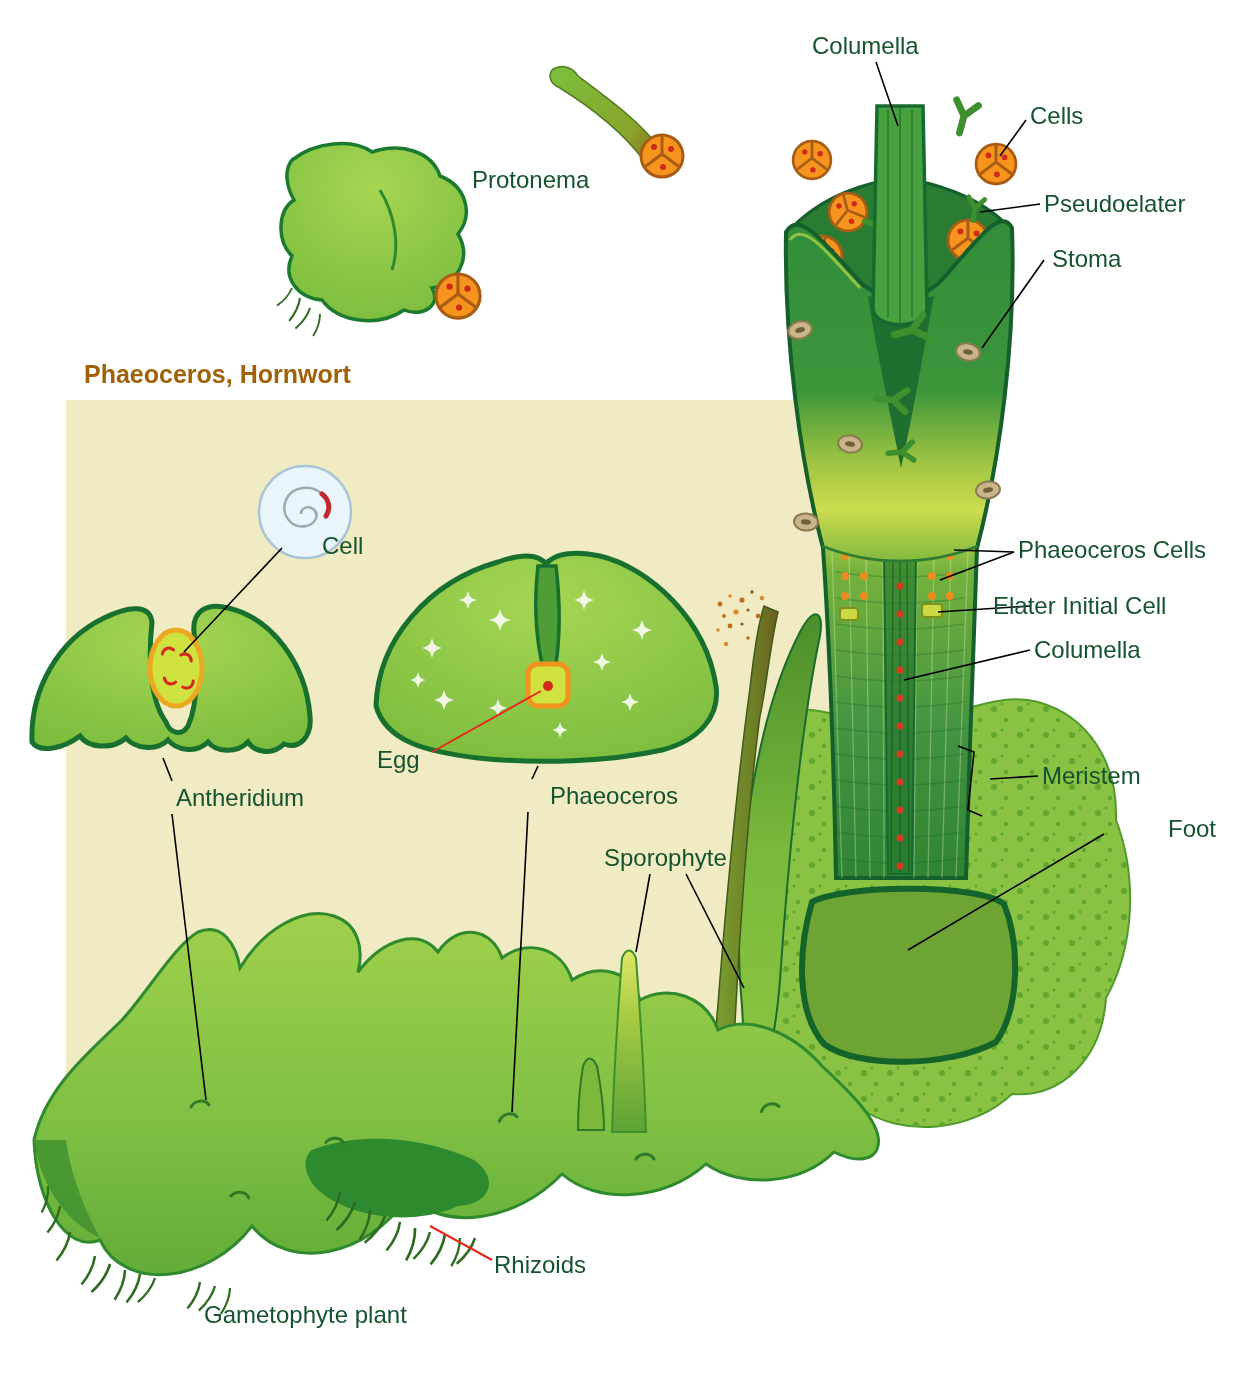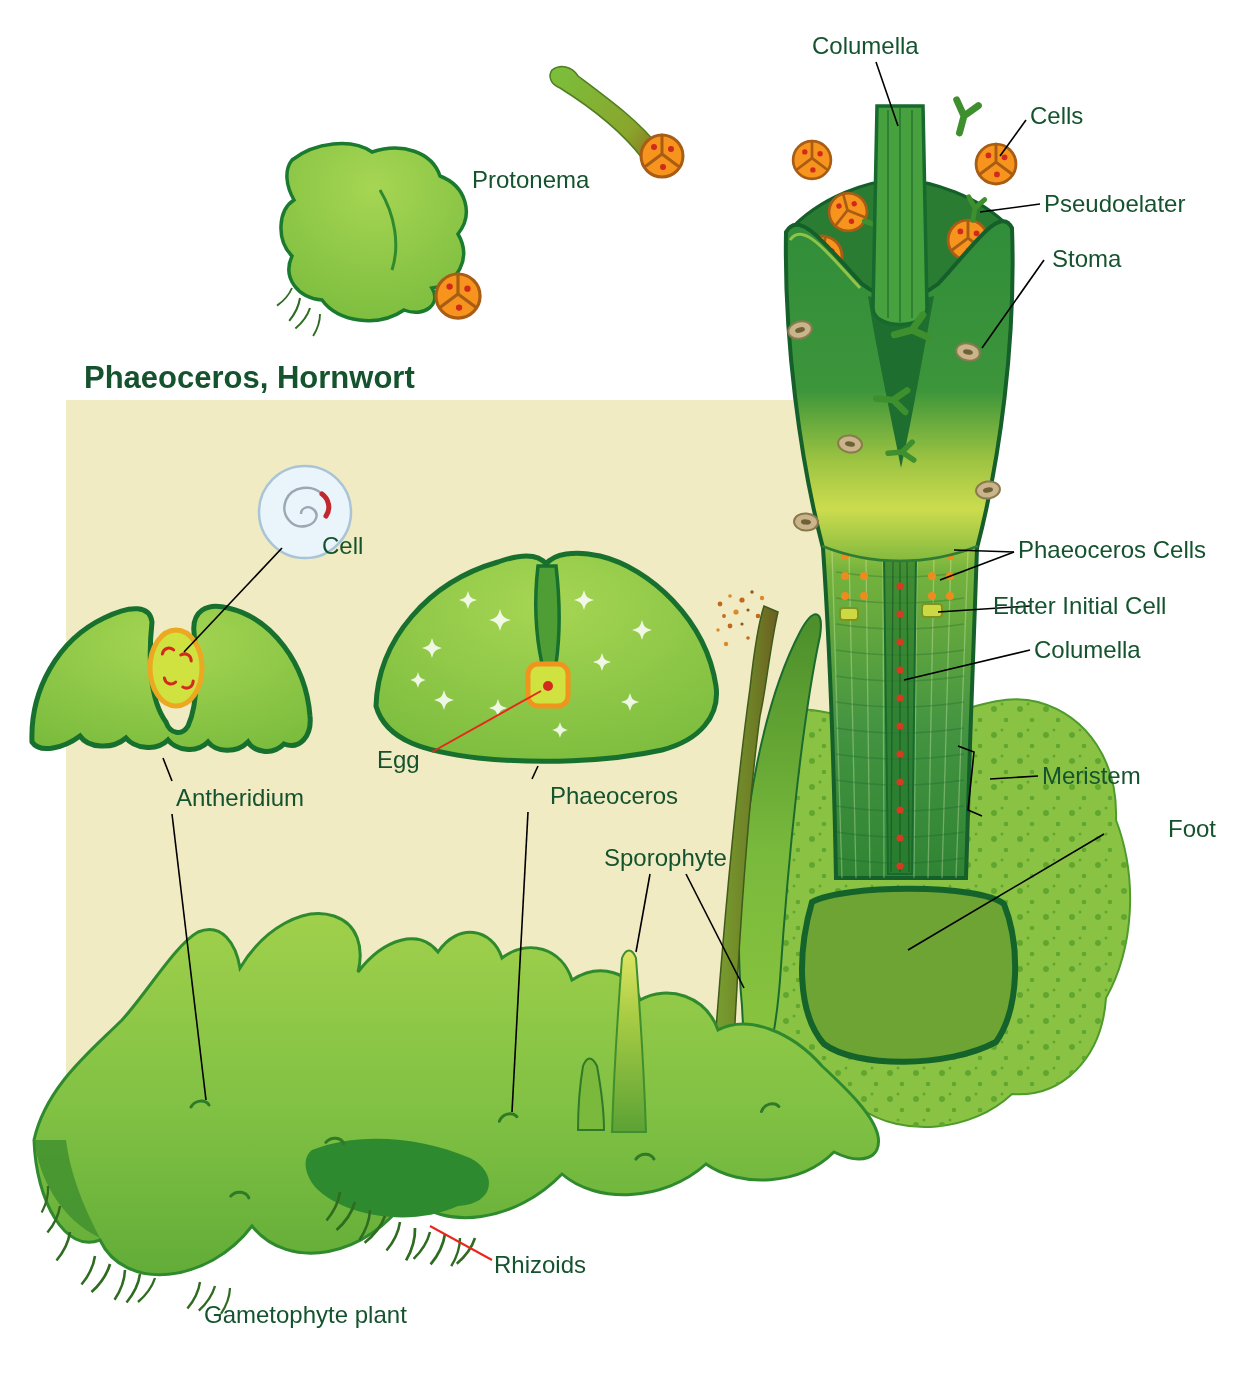--- a/index.html
+++ b/index.html
@@ -1,20 +1,20 @@
 <!DOCTYPE html>
 <html><head>
 <meta charset="utf-8">
 <style>
   html,body{margin:0;padding:0;background:#ffffff;}
   .stage{position:relative;width:1250px;height:1394px;background:#ffffff;overflow:hidden;
          font-family:"Liberation Sans",sans-serif;}
   .stage svg{position:absolute;left:0;top:0;}
   .lbl{position:absolute;font-size:24px;color:#14532d;white-space:nowrap;line-height:1.15;}
-  .title{position:absolute;font-size:31px;font-weight:700;color:#14532d;white-space:nowrap;}
+  .title{position:absolute;font-size:25px;font-weight:700;color:#a16207;white-space:nowrap;}
 </style>
 </head>
 <body>
 
 <div class="stage">
 
 <svg width="1250" height="1394" viewBox="0 0 1250 1394">
   <defs>
     <linearGradient id="gCapsule" x1="0" y1="180" x2="0" y2="880" gradientUnits="userSpaceOnUse">
       <stop offset="0" stop-color="#2f8b3a"></stop>

